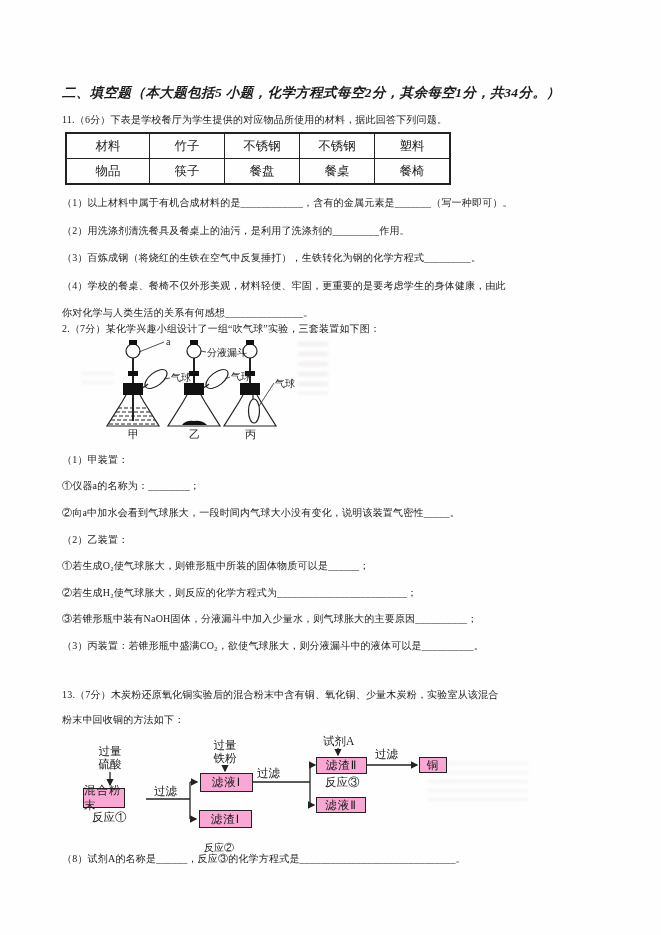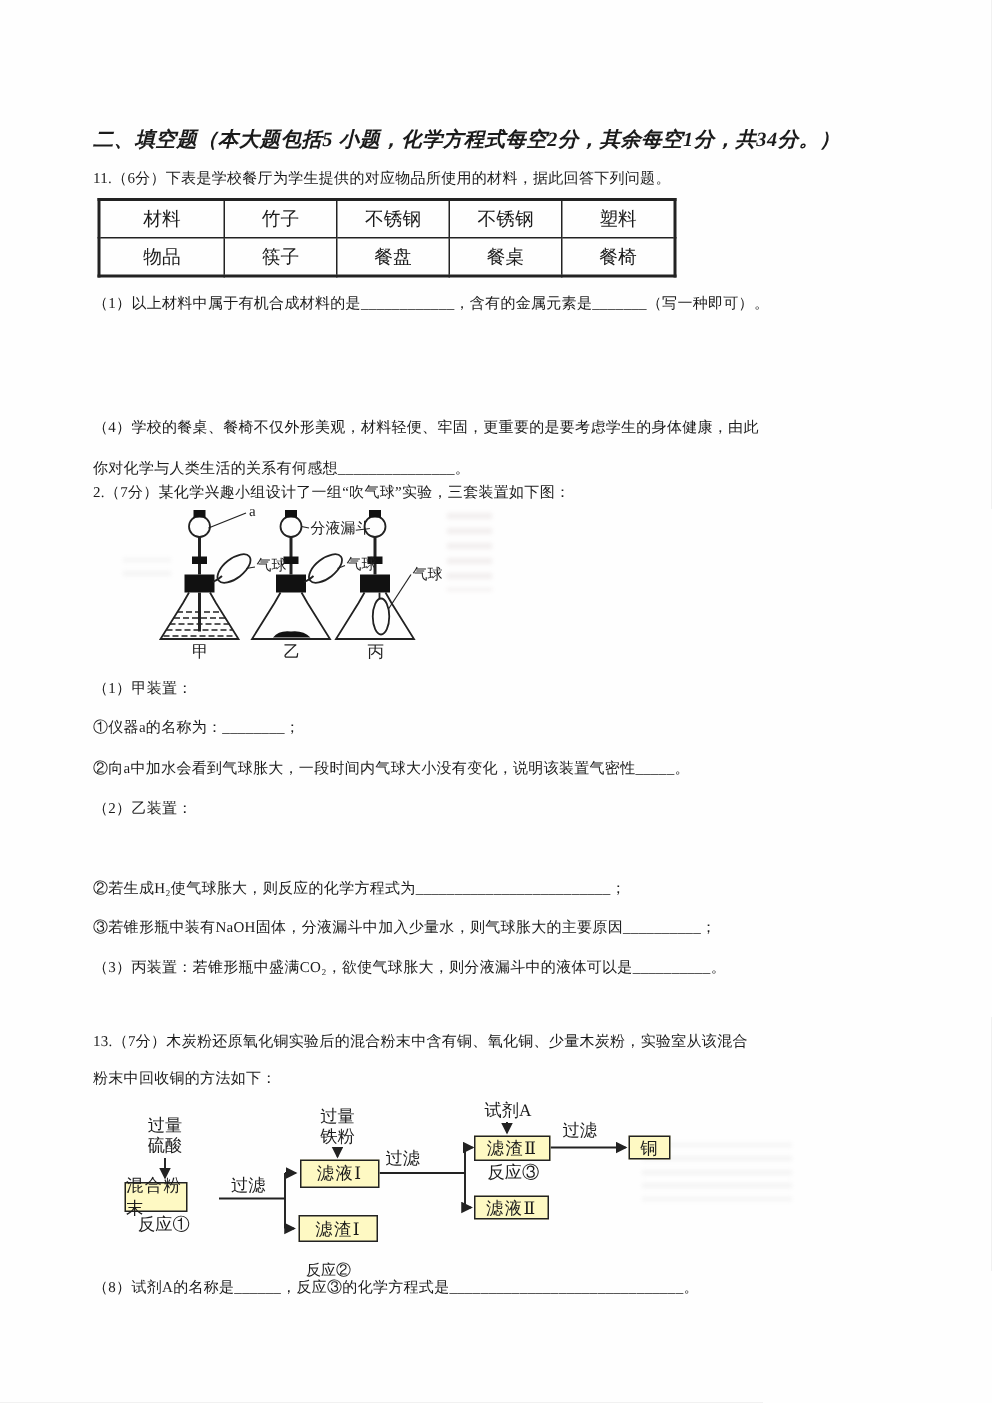--- a/index.html
+++ b/index.html
@@ -32,23 +32,23 @@
     position:absolute; font-size:10px; line-height:11px; color:#222;
     white-space:nowrap;
   }
   .fig-caption {
     position:absolute; top:89px; font-size:11px; color:#222;
   }
   
   .flowchart { position:absolute; left:60px; top:735px; width:400px; height:118px; }
   .flowchart svg { position:absolute; left:0; top:0; }
   .fc-box {
-    position:absolute; border:1.5px solid #222; background:#fef9c3;
+    position:absolute; border:1.5px solid #222; background:#f9a8d4;
     display:flex; align-items:center; justify-content:center;
-    font-size:11.5px; letter-spacing:1px; box-sizing:border-box;
+    font-size:11.5px; letter-spacing:1px; box-sizing:border-box;font-family:Liberation Mono, monospace;
   }
   .fc-label {
     position:absolute; font-size:11.5px; line-height:13px; color:#1b1b1b;
     white-space:pre-line; text-align:center;
   }
   .fc-label.small { font-size:10px; line-height:12px;margin-top:48px; }
   
   .bleed {
     position:absolute; filter:blur(1.5px); opacity:0.18; pointer-events:none;
     background:
@@ -79,20 +79,22 @@
       <td>物品</td>
       <td>筷子</td>
       <td>餐盘</td>
       <td>餐桌</td>
       <td>餐椅</td>
     </tr>
   </tbody>
     </table>
 
   <div class="line" style="top:195px">（1）以上材料中属于有机合成材料的是____________，含有的金属元素是_______（写一种即可）。</div>
+  <div class="line" style="top:223px">（2）用洗涤剂清洗餐具及餐桌上的油污，是利用了洗涤剂的_________作用。</div>
+  <div class="line" style="top:250px">（3）百炼成钢（将烧红的生铁在空气中反复捶打），生铁转化为钢的化学方程式_________。</div>
   <div class="line" style="top:278px">（4）学校的餐桌、餐椅不仅外形美观，材料轻便、牢固，更重要的是要考虑学生的身体健康，由此</div>
   <div class="line" style="top:305px">你对化学与人类生活的关系有何感想_______________。</div>
 
   <div class="line" style="top:321px">2.（7分）某化学兴趣小组设计了一组“吹气球”实验，三套装置如下图：</div>
 
   <div class="apparatus">
     <svg width="240" height="115" viewBox="0 0 240 115">
       <defs>
         <marker id="arr" markerWidth="7" markerHeight="7" refX="5" refY="3" orient="auto">
           <path d="M0,0 L6,3 L0,6 Z" fill="#222"></path>
@@ -174,20 +176,21 @@
   </div>
 
   <div class="bleed" style="left:298px; top:342px; width:30px; height:52px"></div>
   <div class="bleed light" style="left:82px; top:372px; width:32px; height:12px"></div>
   <div class="bleed light" style="left:428px; top:762px; width:100px; height:44px"></div>
 
   <div class="line" style="top:452px">（1）甲装置：</div>
   <div class="line" style="top:505px">②向a中加水会看到气球胀大，一段时间内气球大小没有变化，说明该装置气密性_____。</div>
   <div class="line" style="top:478px">①仪器a的名称为：________；</div>
   <div class="line" style="top:532px">（2）乙装置：</div>
+  <div class="line" style="top:558px">①若生成O₂使气球胀大，则锥形瓶中所装的固体物质可以是______；</div>
   <div class="line" style="top:585px">②若生成H₂使气球胀大，则反应的化学方程式为_________________________；</div>
   <div class="line" style="top:611px">③若锥形瓶中装有NaOH固体，分液漏斗中加入少量水，则气球胀大的主要原因__________；</div>
   <div class="line" style="top:638px">（3）丙装置：若锥形瓶中盛满CO₂，欲使气球胀大，则分液漏斗中的液体可以是__________。</div>
 
   <div class="line" style="top:687px">13.（7分）木炭粉还原氧化铜实验后的混合粉末中含有铜、氧化铜、少量木炭粉，实验室从该混合</div>
   <div class="line" style="top:712px">粉末中回收铜的方法如下：</div>
 
   <div class="flowchart">
     <svg width="400" height="118" viewBox="0 0 400 118">
       <defs>

